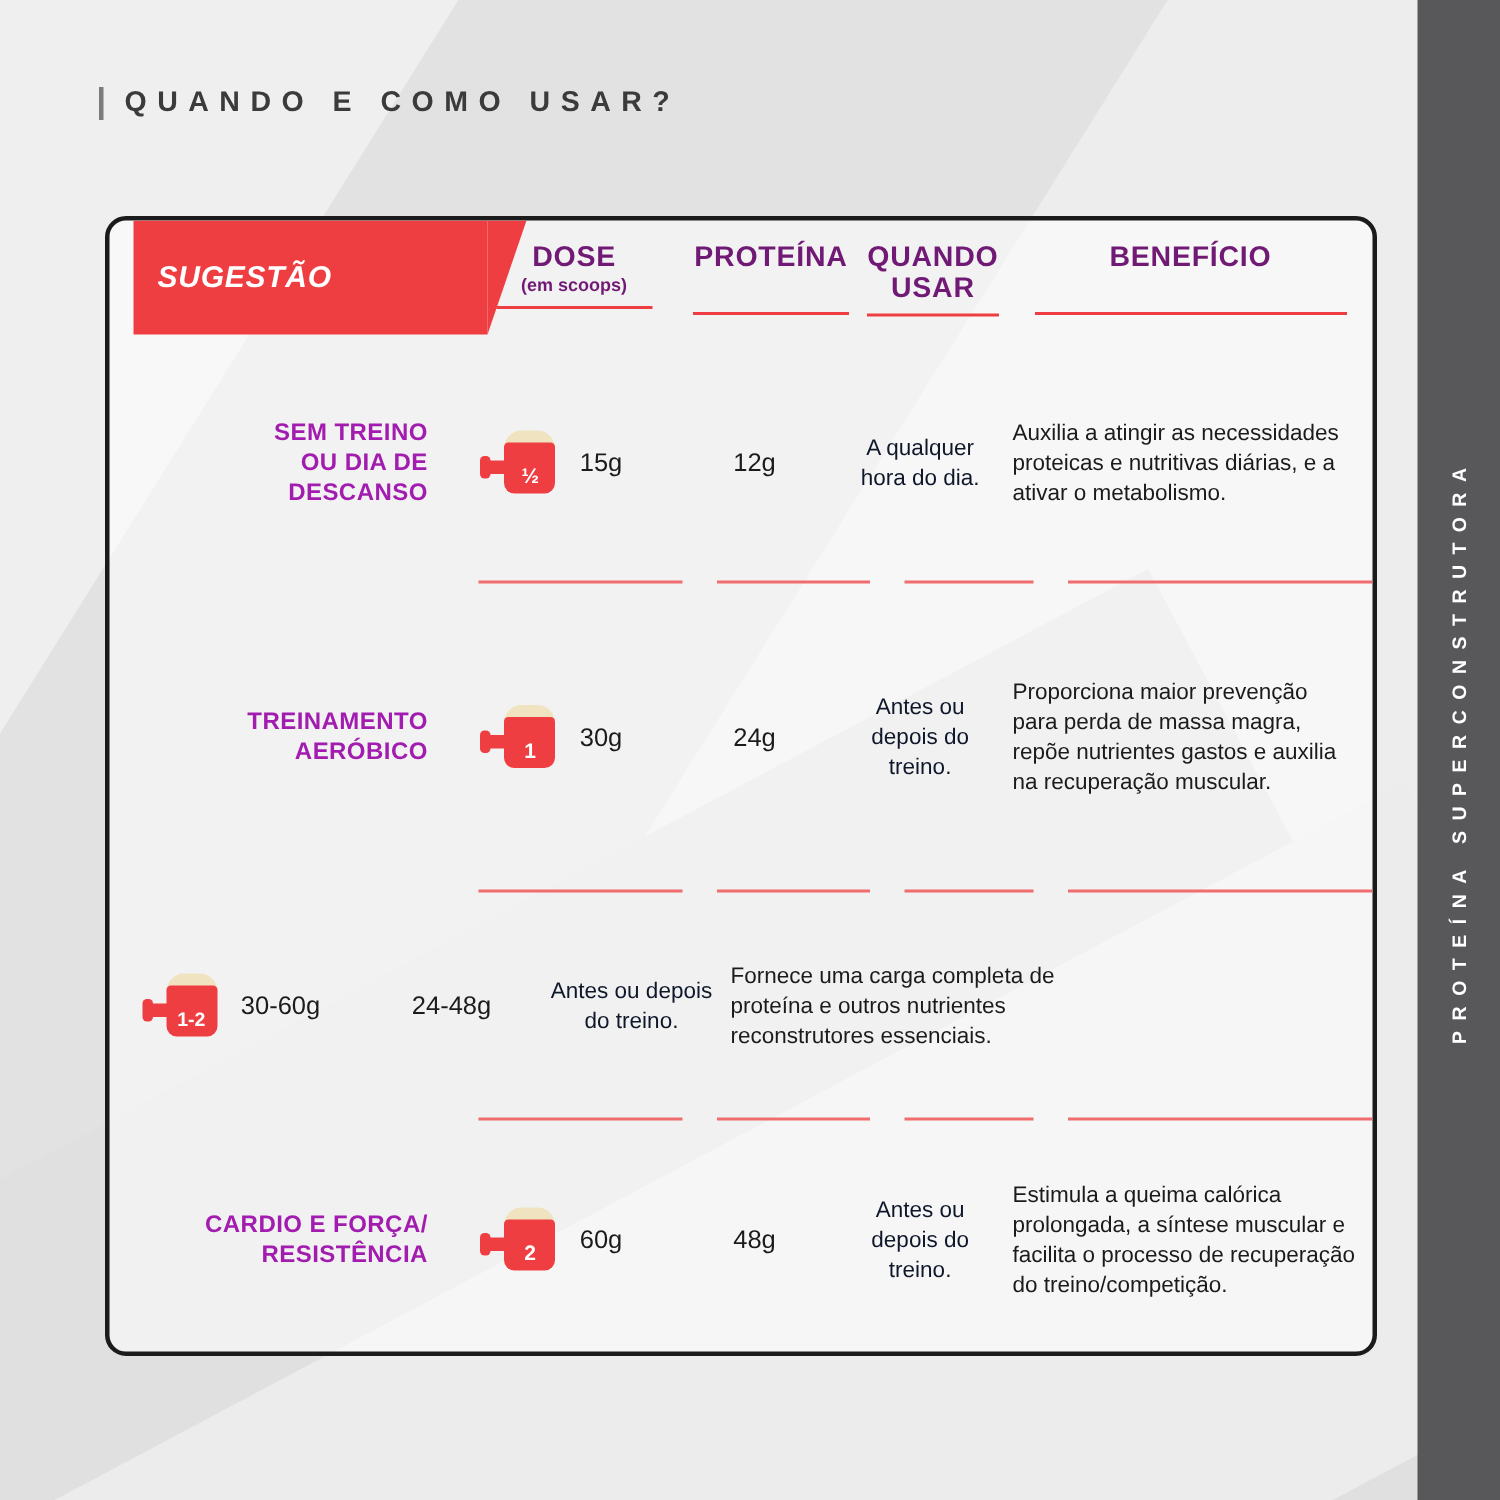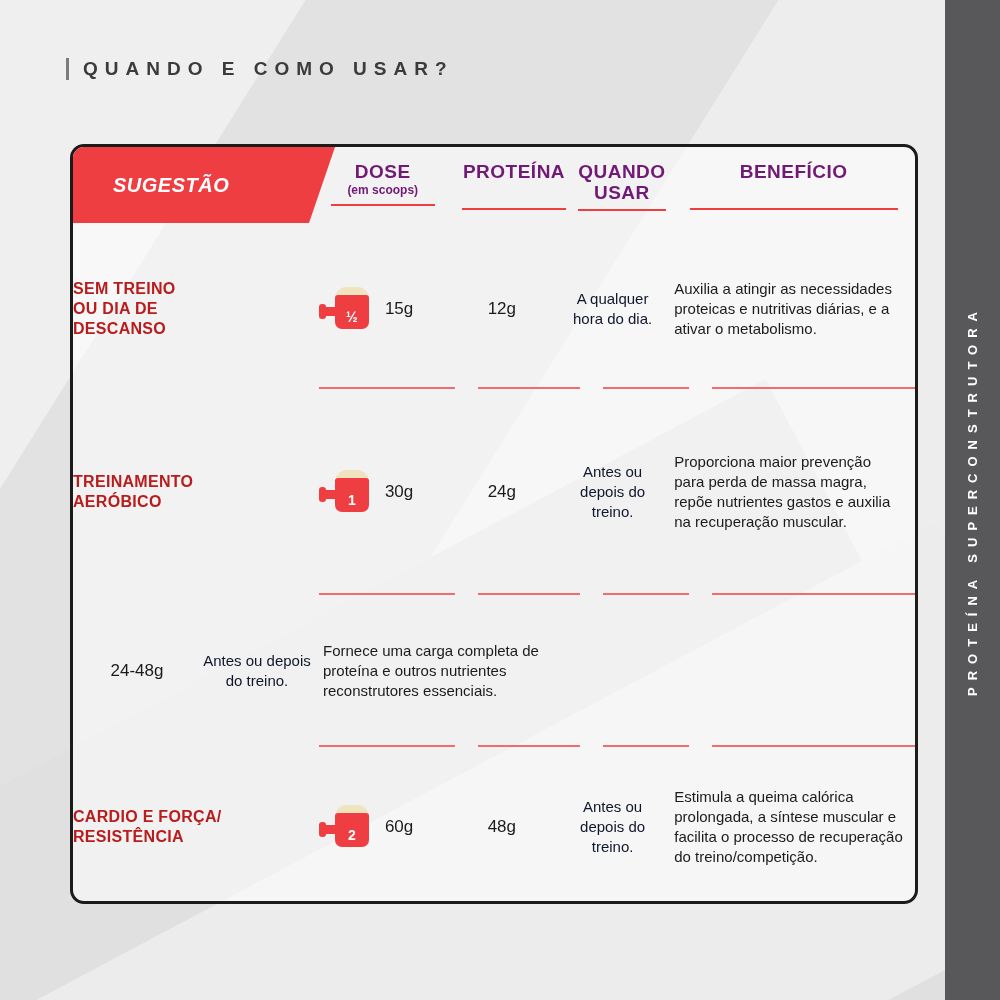--- a/index.html
+++ b/index.html
@@ -71,25 +71,25 @@
     position: absolute; left: 70px; top: 144px;
     width: 848px; height: 760px;
     background: rgba(255,255,255,0.55);
     border: 3px solid #1b1b1b;
     border-radius: 14px;
     overflow: hidden;
   }
 
   
   .banner {
-    position: absolute; left: 0; top: 0;
+    position: absolute; left: 16px; top: 0;
     width: 236px; height: 76px;
     background: #ef3e42;
     display: flex; flex-direction: column; justify-content: center;
-    padding-left: 40px;
+    padding-left: 16px;
   }
   .banner::after {
     content: ""; position: absolute; right: -26px; top: 0;
     width: 0; height: 0;
     border-top: 76px solid #ef3e42;
     border-right: 26px solid transparent;
   }
   .banner .bl {
     color: #ffffff; font-style: italic; font-weight: bold;
     font-size: 20px; line-height: 23px; letter-spacing: .5px;
@@ -126,23 +126,24 @@
     position: relative;
   }
   .row .sep {
     position: absolute; bottom: 0; left: 0; right: 0; height: 2px;
     display: flex;
   }
   .sepseg { height: 2px; background: #f06d6f; }
   .sepgap { height: 2px; background: transparent; }
 
   .c-label {
-    width: 236px; padding-right: 8px;
-    color: #b91c1c; font-weight: bold; font-size: 16px; line-height: 20px;
+    width: 236px; padding-left: 30px; padding-right: 8px;
+    color: #a21caf; font-weight: bold; font-size: 16px; line-height: 20px;
     letter-spacing: .3px;
+    text-align: right;
   }
   .c-dose {
     width: 164px; display: flex; align-items: center; justify-content: center;
     gap: 6px;
   }
   .c-dose .dtext { font-size: 17px; color: #1b1b1b; font-weight: normal; }
   .c-prot {
     width: 128px; text-align: center; font-size: 17px; color: #1b1b1b;
   }
   .c-when {
@@ -274,20 +275,29 @@
         <span class="sepgap" style="width:24px"></span>
         <span class="sepseg" style="width:104px"></span>
         <span class="sepgap" style="width:24px"></span>
         <span class="sepseg" style="width:88px"></span>
         <span class="sepgap" style="width:24px"></span>
         <span class="sepseg" style="width:208px"></span>
       </div>
     </div>
 
     <div class="row" style="height:152px">
+      <div class="c-dose">
+        <span class="scoop">
+          <span class="powder"></span>
+            <span class="handle"></span>
+            <span class="cup"></span>
+          <span class="amt small">1-2</span>
+        </span>
+        <span class="dtext">30-60g</span>
+      </div>
       <div class="c-prot">24-48g</div>
       <div class="c-when">Antes ou depois do treino.</div>
       <div class="c-benefit">Fornece uma carga completa de proteína e outros nutrientes reconstrutores essenciais.</div>
       <div class="sep">
         <span class="sepgap" style="width:252px"></span>
         <span class="sepseg" style="width:140px"></span>
         <span class="sepgap" style="width:24px"></span>
         <span class="sepseg" style="width:104px"></span>
         <span class="sepgap" style="width:24px"></span>
         <span class="sepseg" style="width:88px"></span>

